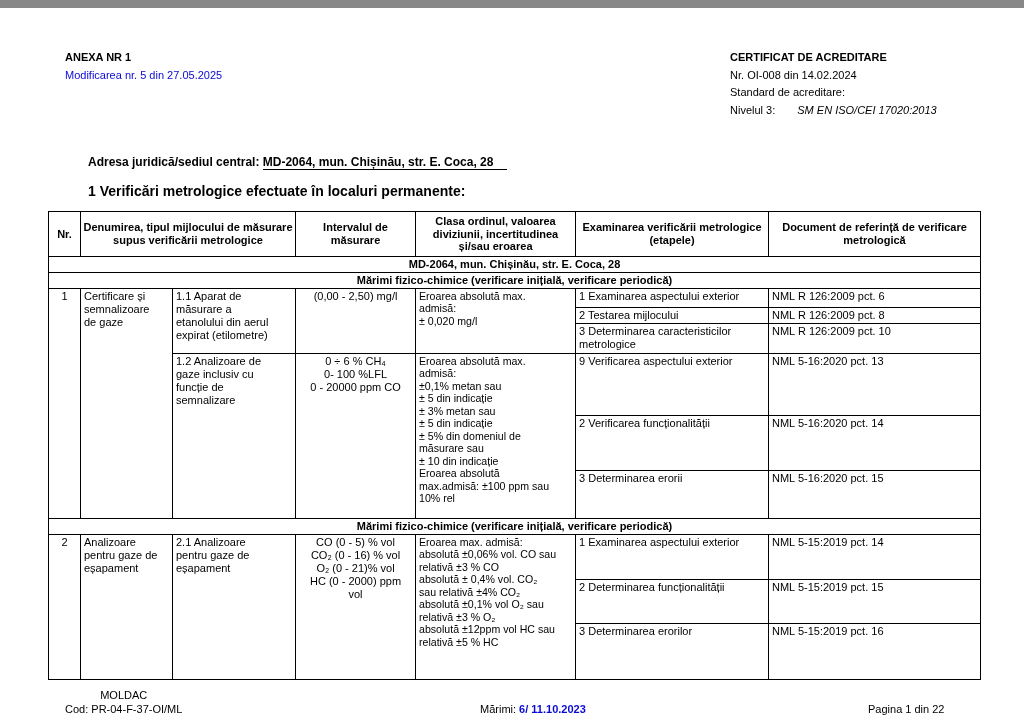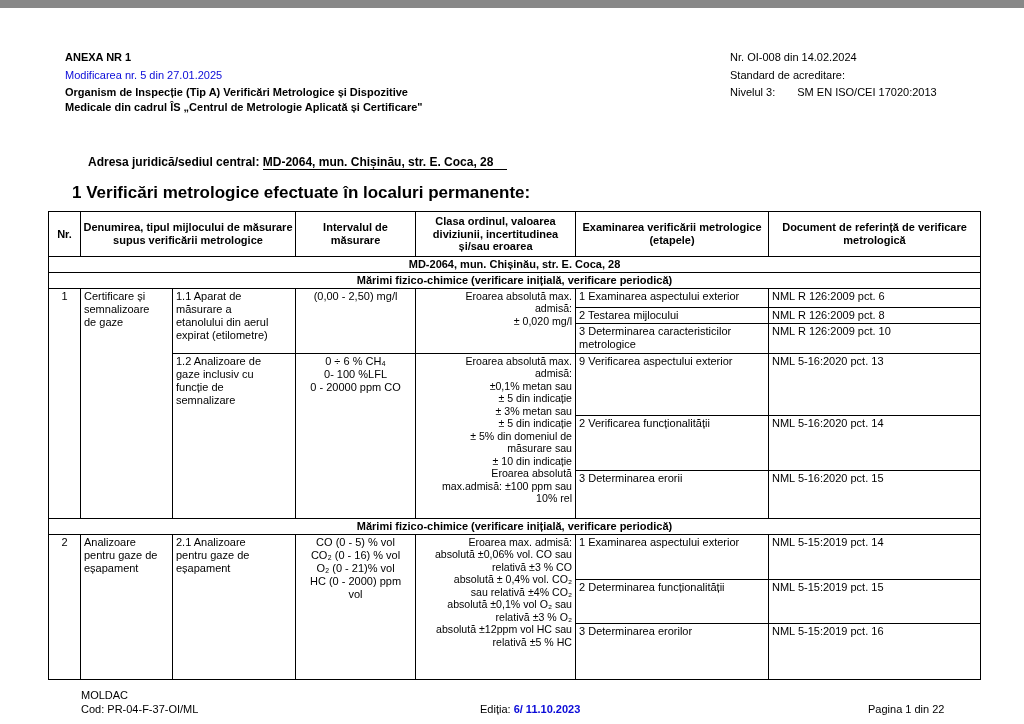--- a/index.html
+++ b/index.html
@@ -11,61 +11,60 @@
   }
   .b{font-weight:bold;}
   .blue{color:#0a0ad8;}
   .u{}
   .pre{white-space:pre-line;}
 
   .hdr-left{position:absolute;left:65px;top:42px;width:440px;font-size:11px;line-height:1.32;}
   .hdr-left>div{margin-bottom:3px;}
   .hdr-right{position:absolute;left:730px;top:42px;width:280px;font-size:11px;line-height:1.32;}
   .hdr-right>div{margin-bottom:3px;}
-  .nivel-val{margin-left:22px;}
+  .nivel-val{margin-left:22px;font-style:italic;}
 
   .address{position:absolute;left:88px;top:147px;font-size:12px;font-weight:bold;}
   .addr-value{border-bottom:1.5px solid #000;padding-right:14px;}
-  .section-title{position:absolute;left:72px;top:175px;font-size:17px;font-weight:bold;}
+  .section-title{position:absolute;left:88px;top:175px;font-size:14px;font-weight:bold;}
 
   table.doc{
     position:absolute;left:48px;top:203px;width:932px;
     border-collapse:collapse;table-layout:fixed;font-size:11px;
   }
   table.doc td,table.doc th{
     border:1px solid #000;padding:1px 3px;vertical-align:top;
     white-space:pre-line;line-height:1.18;overflow:hidden;
   }
   table.doc th{font-weight:bold;text-align:center;vertical-align:middle;padding:1px 2px;}
   td.banner{text-align:center;font-weight:bold;padding:0 2px;line-height:14px;}
   td.c{text-align:center;}
   td.vm{vertical-align:middle;}
-  td.err{font-size:10.6px;text-align:right;line-height:1.2;padding:1px 2px;}
+  td.err{font-size:10.6px;text-align:left;line-height:1.2;padding:1px 2px;}
   td.check{vertical-align:middle;padding-left:4px;}
   tr.h45{height:45px;} tr.h15{height:15px;} tr.h19{height:19px;} tr.h16{height:16px;}
   tr.h30{height:30px;} tr.h62{height:62px;} tr.h55{height:55px;} tr.h48{height:48px;}
   tr.h44{height:44px;} tr.h56{height:56px;}
 
-  .footer-org{position:absolute;left:81px;top:681px;font-size:11px;line-height:1.25;}
+  .footer-org{position:absolute;left:65px;top:681px;font-size:11px;line-height:1.25;text-align:center;}
   .footer-ed{position:absolute;left:480px;top:695px;font-size:11px;}
   .footer-page{position:absolute;left:868px;top:695px;font-size:11px;}
 </style>
 </head>
 <body>
 
 <div class="page">
 
   <div class="hdr-left">
     <div class="b">ANEXA NR 1</div>
-    <div class="blue">Modificarea nr. 5 din 27.01.2025</div>
-    <div class="b pre">Organism de Inspecție (Tip A) Verificări Metrologice și Dispozitive
-Medicale din cadrul ÎS „Centrul de Metrologie Aplicată și Certificare"</div>
+    <div class="blue">Modificarea nr. 5 din 27.05.2025</div>
   </div>
 
   <div class="hdr-right">
+    <div class="b">CERTIFICAT DE ACREDITARE</div>
     <div><span>Nr. </span><span class="u">OI-008</span><span> din </span><span class="u">14.02.2024</span></div>
     <div>Standard de acreditare:</div>
     <div><span>Nivelul 3:</span><span class="nivel-val">SM EN ISO/CEI 17020:2013</span></div>
   </div>
 
   <div class="address"><span>Adresa juridică/sediul central: </span><span class="addr-value">MD-2064, mun. Chișinău, str. E. Coca, 28</span></div>
 
   <div class="section-title">1 Verificări metrologice efectuate în localuri permanente:</div>
 
   <table class="doc">
@@ -190,16 +189,16 @@
         <td class="check">3 Determinarea erorilor</td>
         <td class="check">NML 5-15:2019 pct. 16</td>
       </tr>
     </tbody>
   </table>
 
   <div class="footer-org">
     <div>MOLDAC</div>
     <div>Cod: PR-04-F-37-OI/ML</div>
   </div>
-  <div class="footer-ed"><span>Ediția: </span><span class="blue b">6/ 11.10.2023</span></div>
+  <div class="footer-ed"><span>Mărimi: </span><span class="blue b">6/ 11.10.2023</span></div>
   <div class="footer-page">Pagina 1 din 22</div>
 
 </div>
 
 </body></html>

